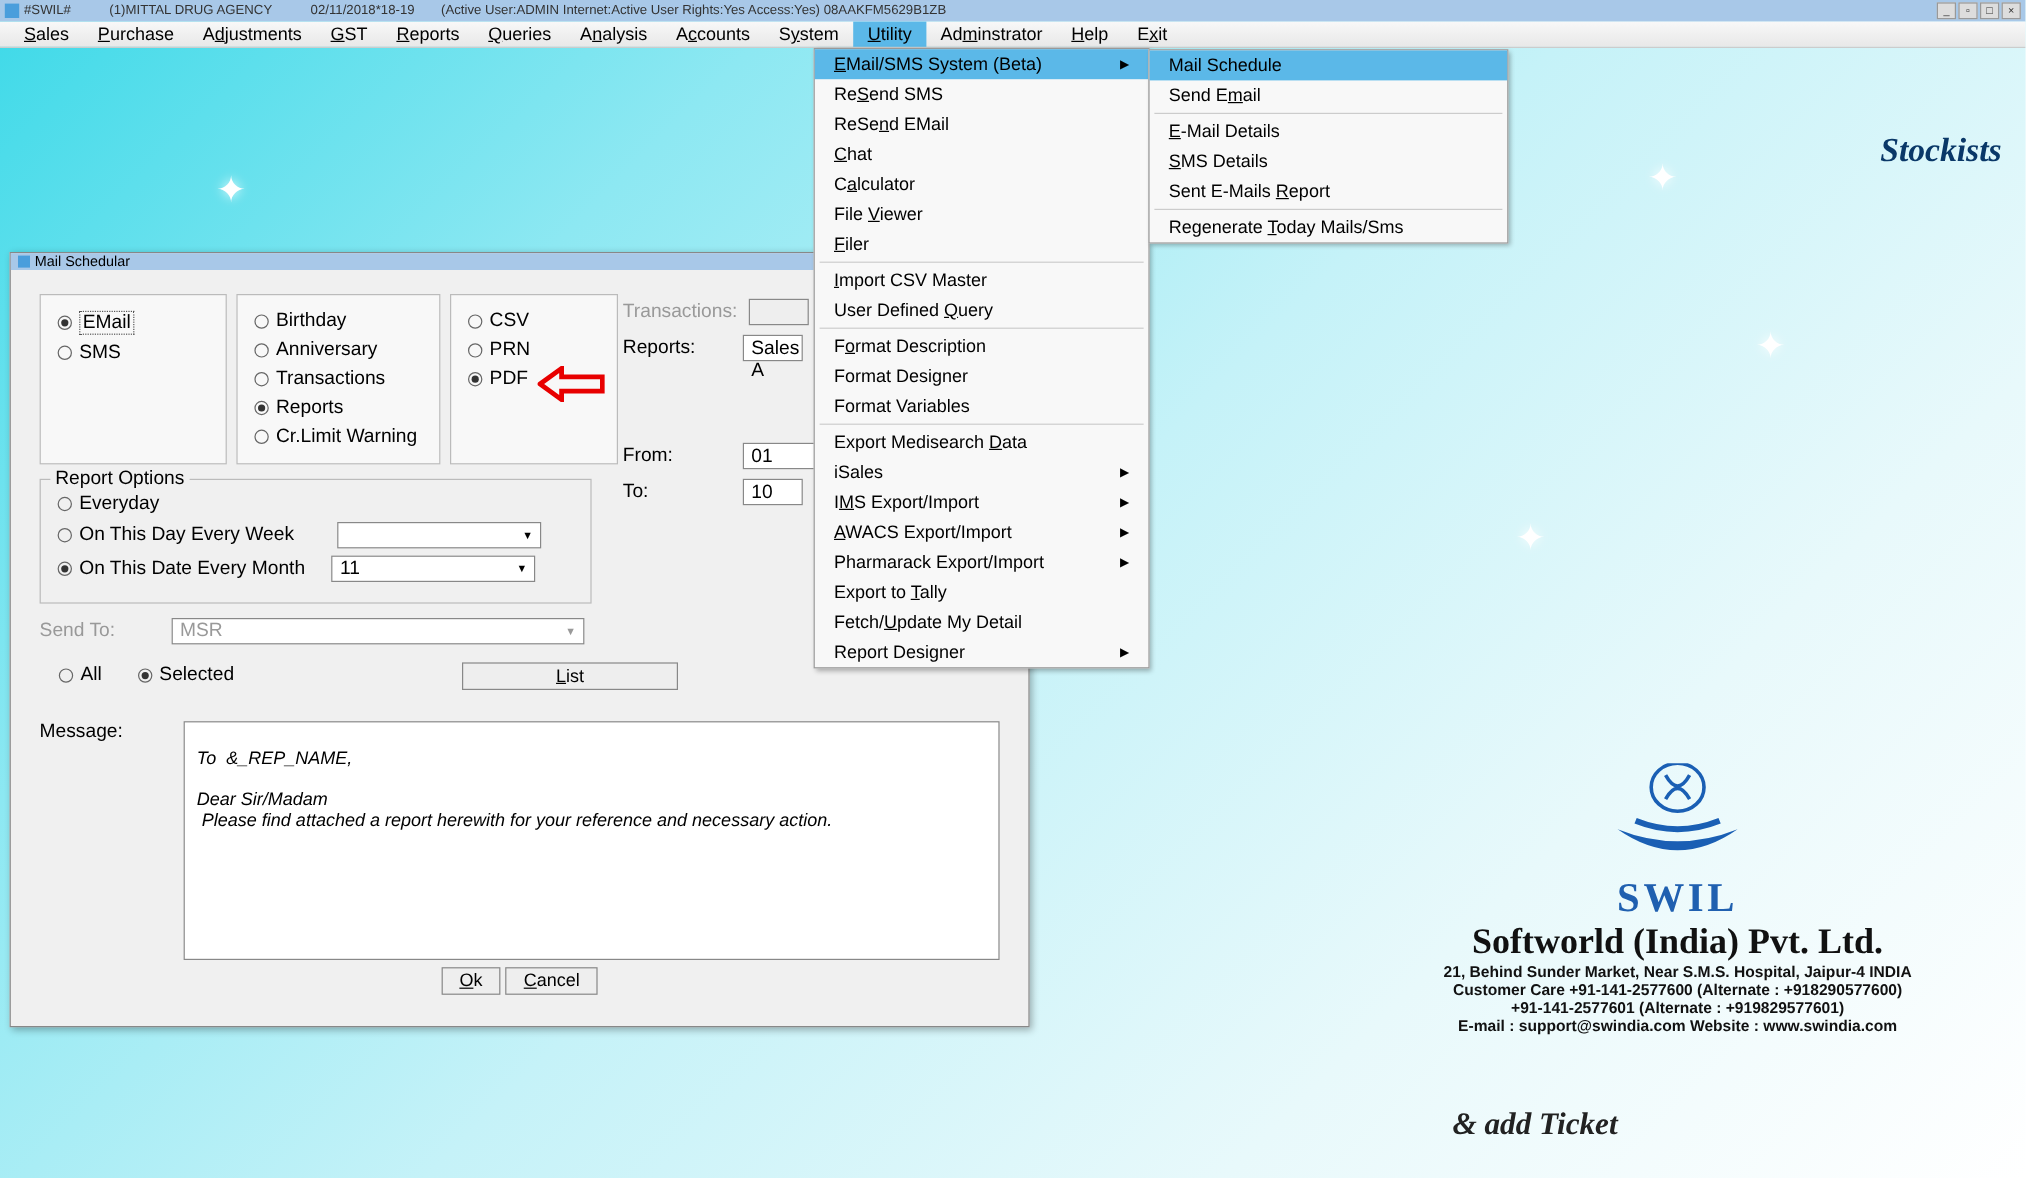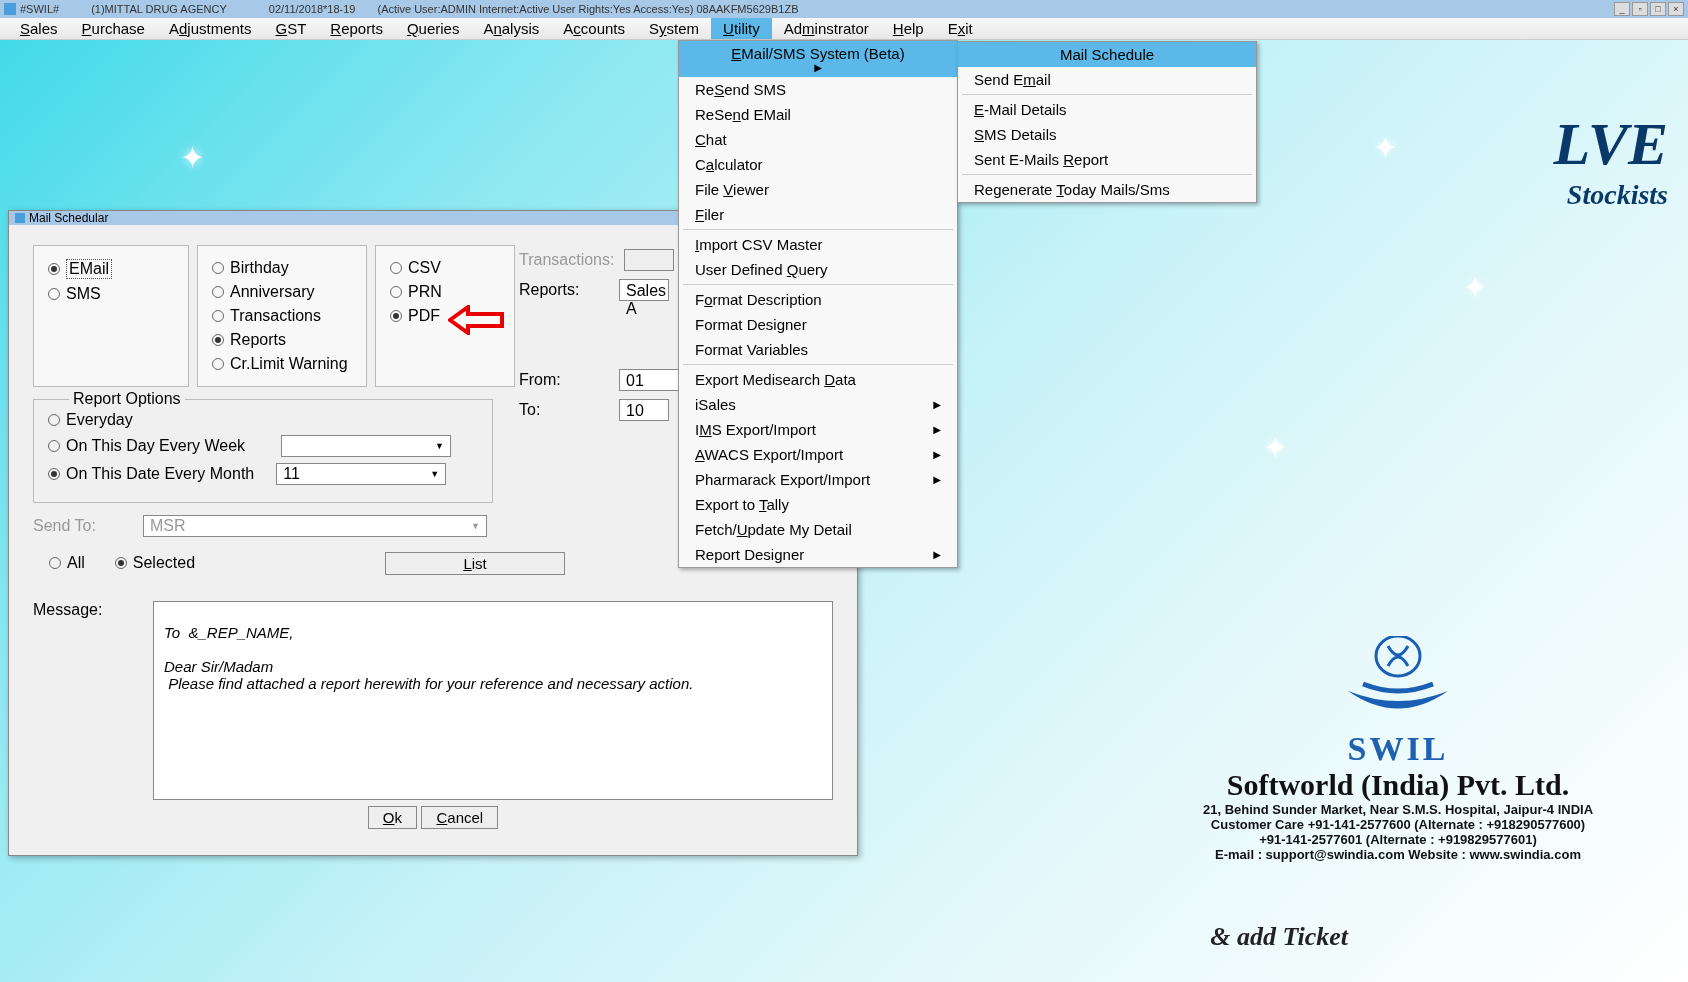--- a/index.html
+++ b/index.html
@@ -50,21 +50,21 @@
   z-index: 100;
   font-size: 15px;
 }
 .dropdown-item {
   padding: 4px 16px;
   cursor: pointer;
   display: flex;
   justify-content: space-between;
   align-items: center;
 }
-.dropdown-item.highlighted { background: #5bb8e8; flex-direction: column; }
+.dropdown-item.highlighted { background: #5bb8e8; }
 .dropdown-sep { height: 1px; background: #ccc; margin: 2px 4px; }
 .dropdown-item .arrow { font-size: 10px; }
 .dropdown-item .ul { text-decoration: underline; }
 .submenu {
   position: absolute;
   left: 100%;
   top: 0;
   background: #f8f8f8;
   border: 1px solid #999;
   box-shadow: 2px 2px 4px rgba(0,0,0,0.3);
@@ -92,21 +92,21 @@
 .options-row { display: flex; gap: 8px; margin-bottom: 12px; }
 .option-group {
   border: 1px solid #bbb;
   padding: 10px 14px;
   background: #f8f8f8;
 }
 .radio-row { display: flex; align-items: center; gap: 6px; padding: 3px 0; }
 .radio { width: 12px; height: 12px; border: 1px solid #666; border-radius: 50%; display: inline-flex; align-items: center; justify-content: center; }
 .radio.checked::after { content: ''; width: 6px; height: 6px; background: #333; border-radius: 50%; }
 .fieldset { border: 1px solid #bbb; padding: 8px 14px 14px; margin-bottom: 8px; position: relative; }
-.fieldset-label { position: absolute; top: -10px; left: 8px; background: #f0f0f0; padding: 0 4px; margin-left: 27px; }
+.fieldset-label { position: absolute; top: -10px; left: 8px; background: #f0f0f0; padding: 0 4px; }
 .form-row { display: flex; align-items: center; gap: 10px; padding: 4px 0; }
 .form-row label { min-width: 90px; }
 .dropdown-input { border: 1px solid #888; background: white; padding: 2px 6px; min-width: 170px; height: 22px; display: inline-flex; align-items: center; justify-content: space-between; }
 .dropdown-input .caret { font-size: 9px; }
 .text-input { border: 1px solid #888; background: white; padding: 2px 6px; height: 22px; }
 .textarea { border: 1px solid #888; background: white; padding: 22px 10px; width: 700px; height: 199px; font-size: 15px; white-space: pre-wrap; position: relative; font-family: Arial; resize: none; font-style: italic; }
 .btn { border: 1px solid #888; background: #eee; padding: 2px 14px; cursor: pointer; font-size: 15px; }
 .btn .ul { text-decoration: underline; }
 .right-section { position: absolute; left: 486px; top: 0; }
 .arrow-annotation {
@@ -141,21 +141,21 @@
 .bottom-btns { text-align: center; padding: 6px 0; }
 </style>
 </head>
 <body>
 
 <div class="title-bar">
   <div class="title-bar-left">
     <span class="title-icon"></span>
     <span>#SWIL#</span>
     <span style="margin-left:30px">(1)MITTAL DRUG AGENCY</span>
-    <span style="margin-left:40px">02/11/2018*18-19</span>
+    <span style="margin-left:30px">02/11/2018*18-19</span>
     <span style="margin-left:20px">(Active User:ADMIN Internet:Active  User Rights:Yes Access:Yes) 08AAKFM5629B1ZB</span>
   </div>
   <div class="title-bar-right">
     <span class="win-btn">_</span>
     <span class="win-btn">▫</span>
     <span class="win-btn">□</span>
     <span class="win-btn">×</span>
   </div>
 </div>
 
@@ -264,21 +264,20 @@
         <span>Sent E-Mails <span class="ul">R</span>eport</span>
       </div>
     <div class="dropdown-sep"></div>
     <div class="dropdown-item">
         <span>Regenerate <span class="ul">T</span>oday Mails/Sms</span>
       </div>
   </div>
 </div>
 
 <div class="bg-text-right">
-  <div class="bg-lve">LVE</div>
   <div class="bg-stock">Stockists</div>
 </div>
 
 <span class="sparkle" style="top:140px; left:180px;">✦</span>
 <span class="sparkle" style="top:270px; right:200px;">✦</span>
 <span class="sparkle" style="top:430px; right:400px;">✦</span>
 <span class="sparkle" style="top:130px; right:290px;">✦</span>
 
 <div class="mail-window">
   <div class="mail-title">

